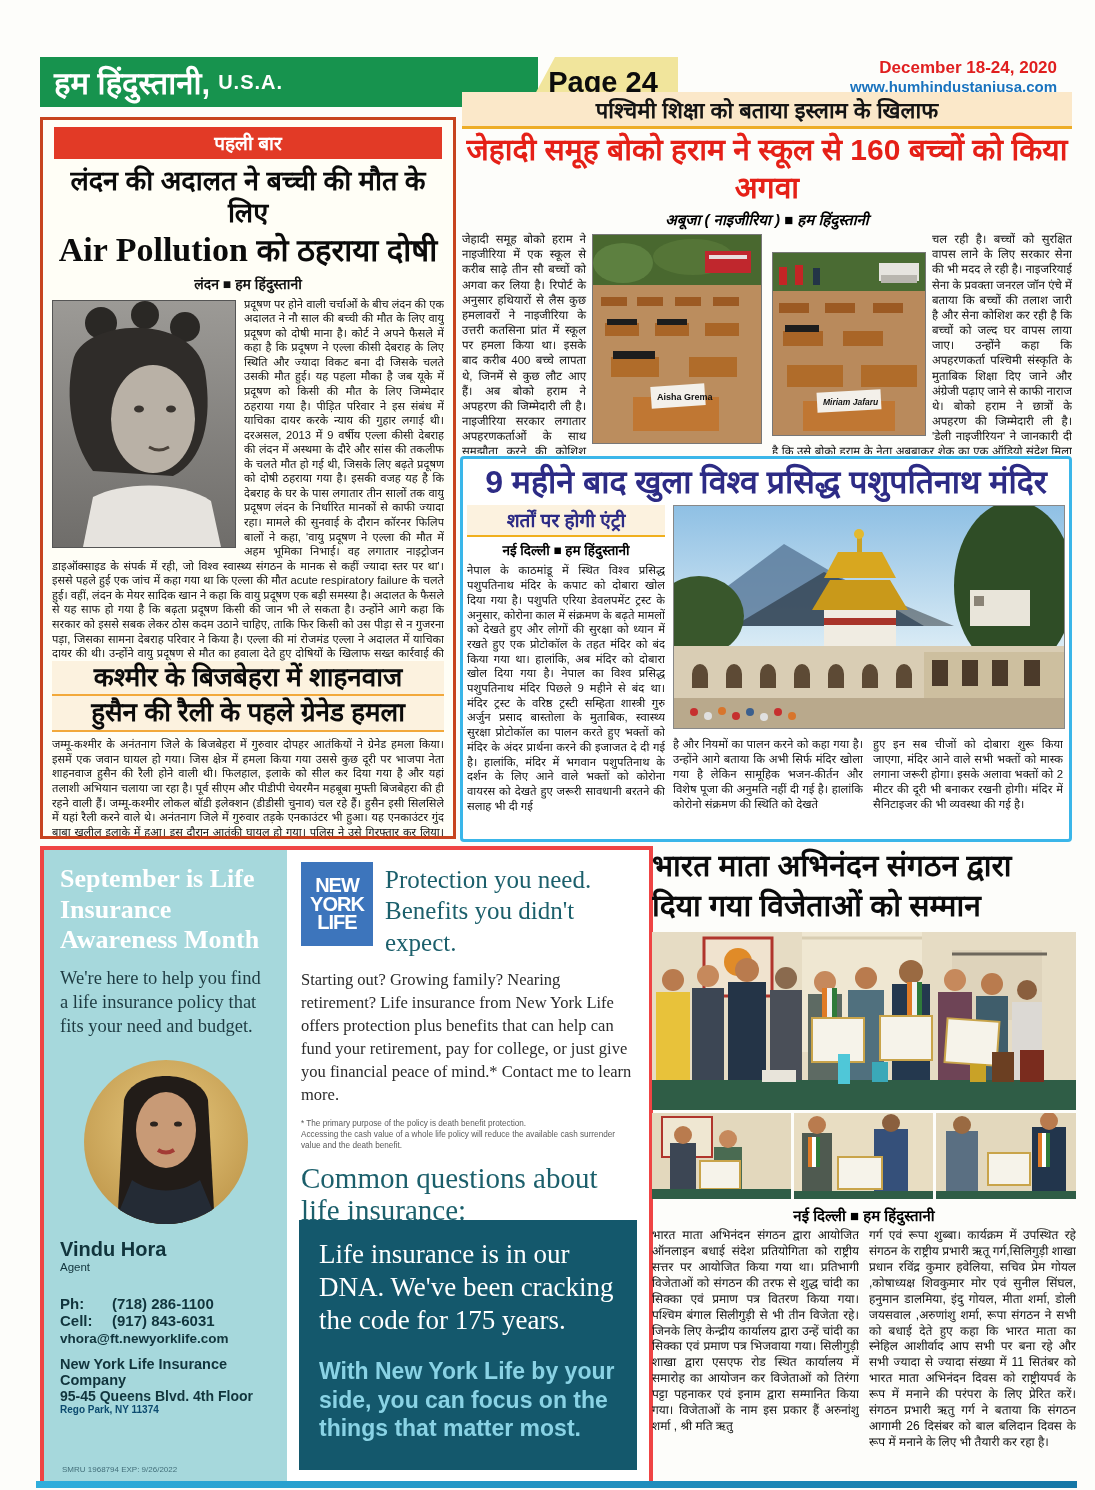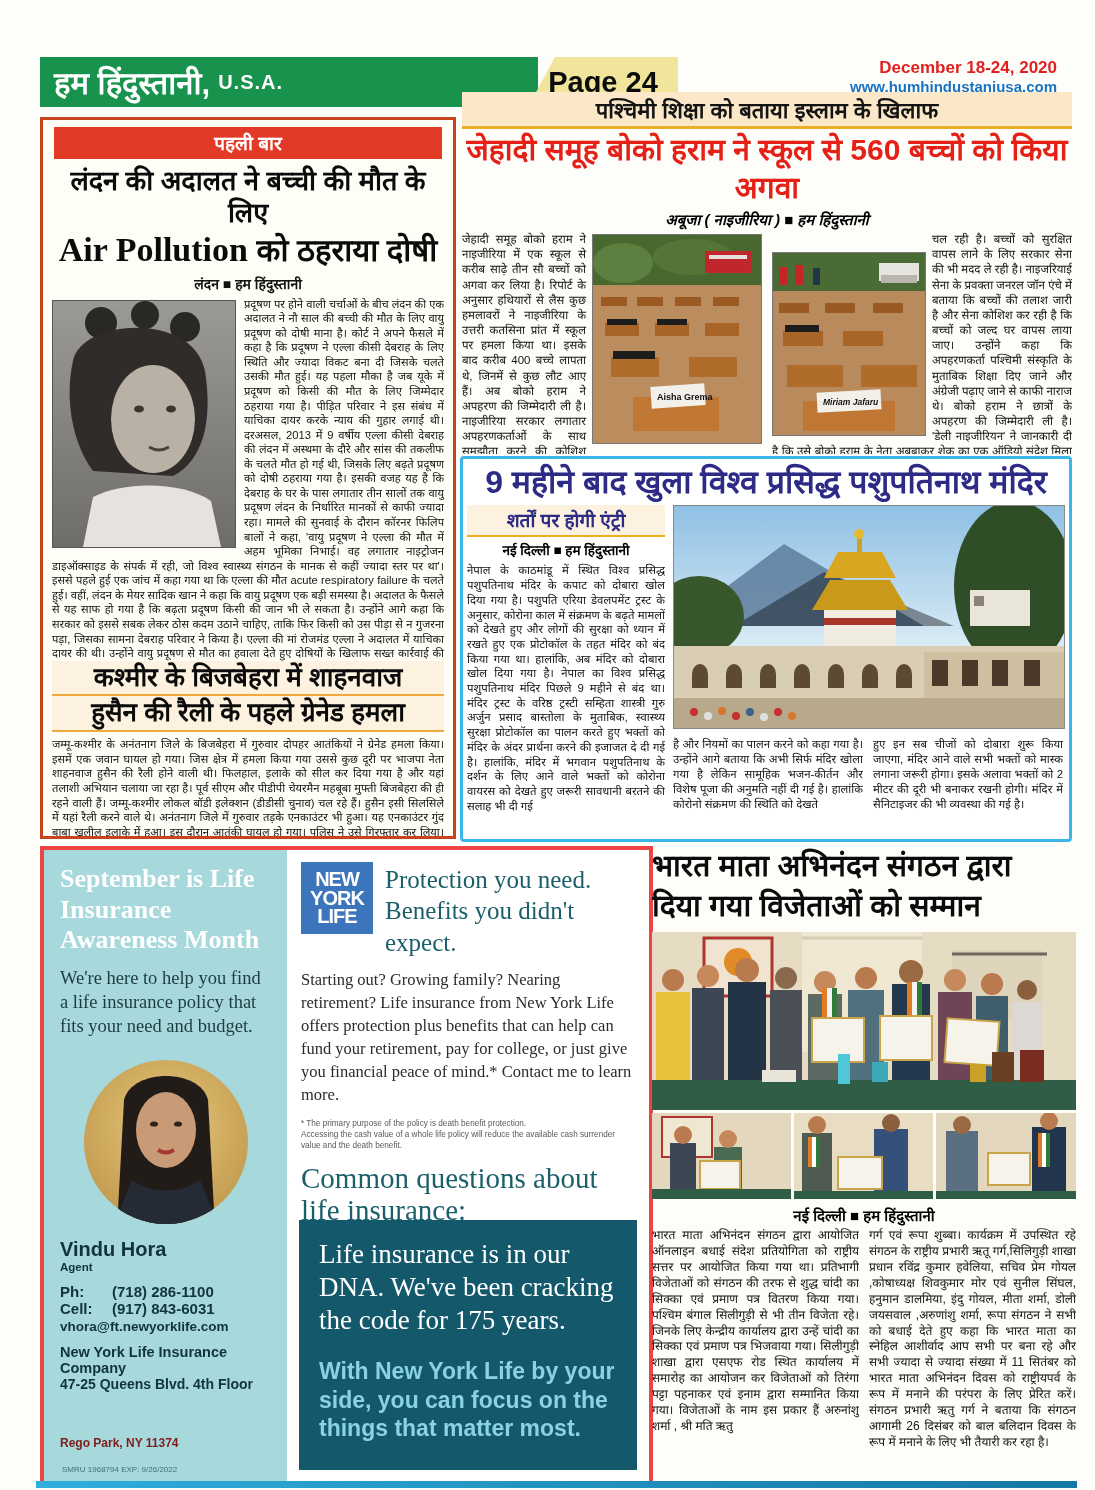--- a/index.html
+++ b/index.html
@@ -57,31 +57,31 @@
   .temple-bcol{width:190px;font-size:11.4px;line-height:1.3;text-align:justify;color:#141414;
         height:96px;overflow:hidden;}
   
   .ad{position:absolute;left:40px;top:846px;width:613px;height:640px;border:4px solid #ef4444;
         box-sizing:border-box;background:#fff;display:flex;overflow:hidden;}
   .ad-left{width:243px;flex:none;background:#A6D8DC;padding:14px 16px;box-sizing:border-box;position:relative;}
   .ad-left-head{font-family:"Liberation Serif",serif;color:#fff;font-weight:700;font-size:26px;line-height:1.18;}
   .ad-left-sub{font-family:"Liberation Serif",serif;color:#1E3B42;font-size:18.5px;line-height:1.3;margin-top:10px;}
   .portrait{width:164px;height:164px;border-radius:50%;overflow:hidden;margin:22px auto 14px auto;display:block;}
   .agent-name{font-weight:800;font-size:20px;color:#11343c;}
-  .agent-title{font-weight:700;font-size:11.5px;color:#11343c;margin-bottom:10px;}
+  .agent-title{font-weight:400;font-size:11.5px;color:#11343c;margin-bottom:22px;}
   .contact-row{display:flex;font-weight:800;font-size:15px;color:#11343c;}
   .contact-row .lbl{width:52px;flex:none;}
   .agent-email{font-weight:800;font-size:13.5px;color:#11343c;margin-top:2px;}
   .agent-co{font-weight:800;font-size:14.5px;color:#11343c;margin-top:10px;}
   .agent-addr{font-weight:800;font-size:14px;color:#11343c;}
-  .agent-addr2{font-weight:600;font-size:12px;color:#7f1d1d;margin-top:44px;}
+  .agent-addr2{font-weight:600;font-size:10px;color:#0c4a6e;}
   .smru{position:absolute;left:18px;bottom:8px;font-size:8px;color:#44707b;}
   .ad-right{flex:1;padding:12px 14px;box-sizing:border-box;position:relative;}
   .logo-row{display:flex;align-items:flex-start;gap:12px;}
-  .nyl-logo{width:72px;height:72px;background:#3D75BC;color:#fff;display:flex;flex-direction:column;
+  .nyl-logo{width:72px;height:84px;background:#3D75BC;color:#fff;display:flex;flex-direction:column;
         justify-content:center;align-items:center;line-height:.92;flex:none;}
   .nyl-logo span{font-weight:800;font-size:20px;letter-spacing:-1px;}
   .ad-head{font-family:"Liberation Serif",serif;color:#1B5F6B;font-size:25px;line-height:1.25;padding-top:2px;}
   .ad-body{font-family:"Liberation Serif",serif;color:#2b2b2b;font-size:16.5px;line-height:1.4;margin-top:10px;}
   .ad-foot{font-size:8.2px;color:#5a5a5a;margin-top:12px;line-height:1.35;}
   .q-head{font-family:"Liberation Serif",serif;color:#1B5F6B;font-size:29px;line-height:1.12;margin-top:10px;}
   .q-list{margin:10px 0 0 0;padding:0;list-style:none;}
   .q-list li{font-family:"Liberation Serif",serif;font-size:16.5px;font-weight:700;color:#222;line-height:1.55;}
   .q-list li::before{content:"●";font-size:11px;margin-right:6px;vertical-align:2px;}
   .dna-box{position:absolute;left:12px;right:12px;bottom:12px;height:250px;background:#14586C;
@@ -146,21 +146,21 @@
       </svg>
       <span>प्रदूषण पर होने वाली चर्चाओं के बीच लंदन की एक अदालत ने नौ साल की बच्ची की मौत के लिए वायु प्रदूषण को दोषी माना है। कोर्ट ने अपने फैसले में कहा है कि प्रदूषण ने एल्ला कीसी देबराह के लिए स्थिति और ज्यादा विकट बना दी जिसके चलते उसकी मौत हुई। यह पहला मौका है जब यूके में प्रदूषण को किसी की मौत के लिए जिम्मेदार ठहराया गया है। पीड़ित परिवार ने इस संबंध में याचिका दायर करके न्याय की गुहार लगाई थी। दरअसल, 2013 में 9 वर्षीय एल्ला कीसी देबराह की लंदन में अस्थमा के दौरे और सांस की तकलीफ के चलते मौत हो गई थी, जिसके लिए बढ़ते प्रदूषण को दोषी ठहराया गया है। इसकी वजह यह है कि देबराह के घर के पास लगातार तीन सालों तक वायु प्रदूषण लंदन के निर्धारित मानकों से काफी ज्यादा रहा। मामले की सुनवाई के दौरान कॉरनर फिलिप बालों ने कहा, 'वायु प्रदूषण ने एल्ला की मौत में अहम भूमिका निभाई। वह लगातार नाइट्रोजन डाइऑक्साइड के संपर्क में रही, जो विश्व स्वास्थ्य संगठन के मानक से कहीं ज्यादा स्तर पर था'। इससे पहले हुई एक जांच में कहा गया था कि एल्ला की मौत acute respiratory failure के चलते हुई। वहीं, लंदन के मेयर सादिक खान ने कहा कि वायु प्रदूषण एक बड़ी समस्या है। अदालत के फैसले से यह साफ हो गया है कि बढ़ता प्रदूषण किसी की जान भी ले सकता है। उन्होंने आगे कहा कि सरकार को इससे सबक लेकर ठोस कदम उठाने चाहिए, ताकि फिर किसी को उस पीड़ा से न गुजरना पड़ा, जिसका सामना देबराह परिवार ने किया है। एल्ला की मां रोजमंड एल्ला ने अदालत में याचिका दायर की थी। उन्होंने वायु प्रदूषण से मौत का हवाला देते हुए दोषियों के खिलाफ सख्त कार्रवाई की मांग की थी। एल्ला कीसी देबराह को मौत से पहले 27 बार अस्पताल जाना पड़ा था। उन्हें सांस लेने में काफी तकलीफ हो रही थी। लोगों को उम्मीद है कि इस फैसले के बाद सरकार प्रदूषण पर महज चर्चा करने के बजाए ठोस कार्रवाई करेगी।</span>
     </div>
     <div class="kash-h">कश्मीर के बिजबेहरा में शाहनवाज</div>
     <div class="kash-h">हुसैन की रैली के पहले ग्रेनेड हमला</div>
     <div class="kash-body">जम्मू-कश्मीर के अनंतनाग जिले के बिजबेहरा में गुरुवार दोपहर आतंकियों ने ग्रेनेड हमला किया। इसमें एक जवान घायल हो गया। जिस क्षेत्र में हमला किया गया उससे कुछ दूरी पर भाजपा नेता शाहनवाज हुसैन की रैली होने वाली थी। फिलहाल, इलाके को सील कर दिया गया है और यहां तलाशी अभियान चलाया जा रहा है। पूर्व सीएम और पीडीपी चेयरमैन महबूबा मुफ्ती बिजबेहरा की ही रहने वाली हैं। जम्मू-कश्मीर लोकल बॉडी इलेक्शन (डीडीसी चुनाव) चल रहे हैं। हुसैन इसी सिलसिले में यहां रैली करने वाले थे। अनंतनाग जिले में गुरुवार तड़के एनकाउंटर भी हुआ। यह एनकाउंटर गुंद बाबा खलील इलाके में हुआ। इस दौरान आतंकी घायल हो गया। पुलिस ने उसे गिरफ्तार कर लिया। बाद में उसे इलाज के लिए अस्पताल ले जाया गया। कश्मीर पुलिस के मुताबिक, घायल आतंकी का संबंध हिजबुल मुजाहिदीन से है।</div>
   </section>
 
   <section class="boko">
     <div class="boko-kicker">पश्चिमी शिक्षा को बताया इस्लाम के खिलाफ</div>
-    <div class="boko-head">जेहादी समूह बोको हराम ने स्कूल से 560 बच्चों को किया अगवा</div>
+    <div class="boko-head">जेहादी समूह बोको हराम ने स्कूल से 160 बच्चों को किया अगवा</div>
     <div class="boko-byline">अबूजा ( नाइजीरिया ) ■ हम हिंदुस्तानी</div>
     <div class="boko-cols">
       <div class="boko-col">
         <svg class="boko-img1" viewBox="0 0 168 208" preserveAspectRatio="none">
           <rect width="168" height="52" fill="#49682f"></rect>
           <ellipse cx="30" cy="28" rx="30" ry="20" fill="#5d8040"></ellipse>
             <ellipse cx="100" cy="22" rx="40" ry="18" fill="#557537"></ellipse>
           <rect x="112" y="16" width="46" height="22" fill="#c0272d"></rect>
             <rect x="116" y="20" width="38" height="4" fill="#e8dede"></rect>
           <rect y="50" width="168" height="158" fill="#bb8d5e"></rect>
@@ -286,21 +286,21 @@
       <div class="contact-row">
         <span class="lbl">Ph:</span>
         <span>(718) 286-1100</span>
       </div>
       <div class="contact-row">
         <span class="lbl">Cell:</span>
         <span>(917) 843-6031</span>
       </div>
       <div class="agent-email">vhora@ft.newyorklife.com</div>
       <div class="agent-co">New York Life Insurance Company</div>
-      <div class="agent-addr">47-25 Queens Blvd. 4th Floor</div>
+      <div class="agent-addr">95-45 Queens Blvd. 4th Floor</div>
       <div class="agent-addr2">Rego Park, NY 11374</div>
       <div class="smru">SMRU 1968794   EXP: 9/26/2022</div>
     </div>
     <div class="ad-right">
       <div class="logo-row">
         <div class="nyl-logo">
           <span>NEW</span>
           <span>YORK</span>
           <span>LIFE</span>
         </div>

